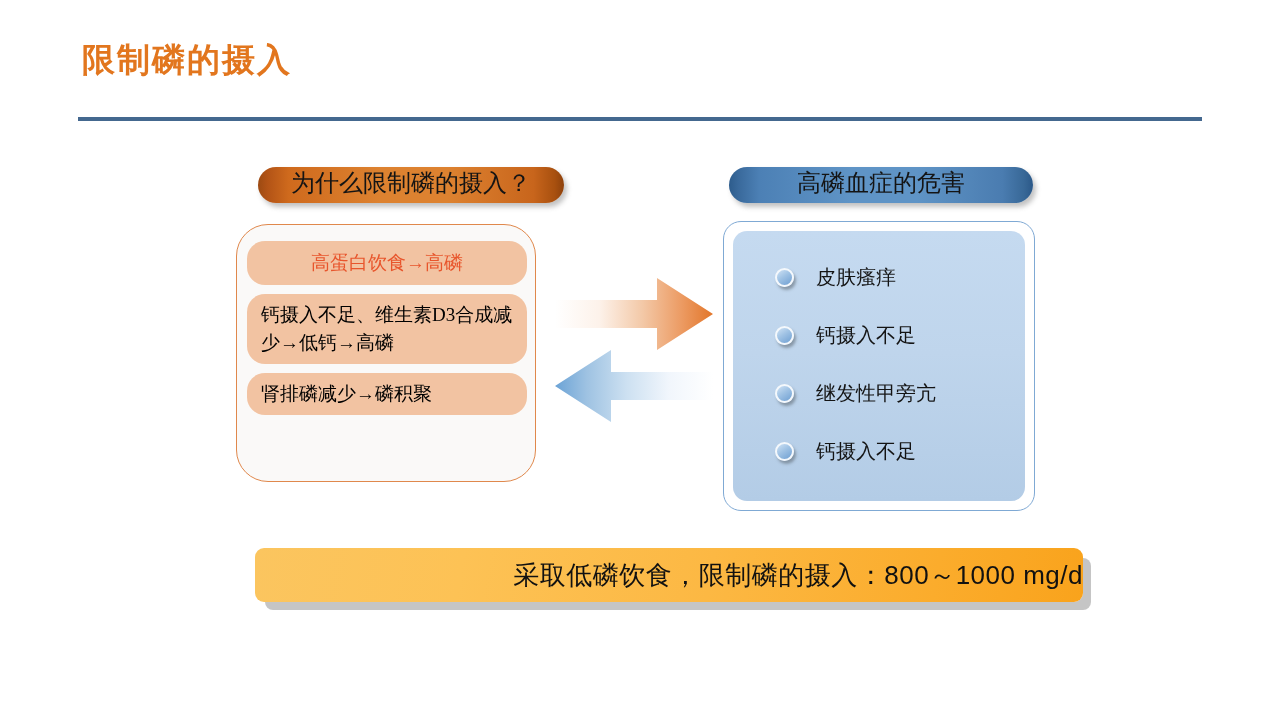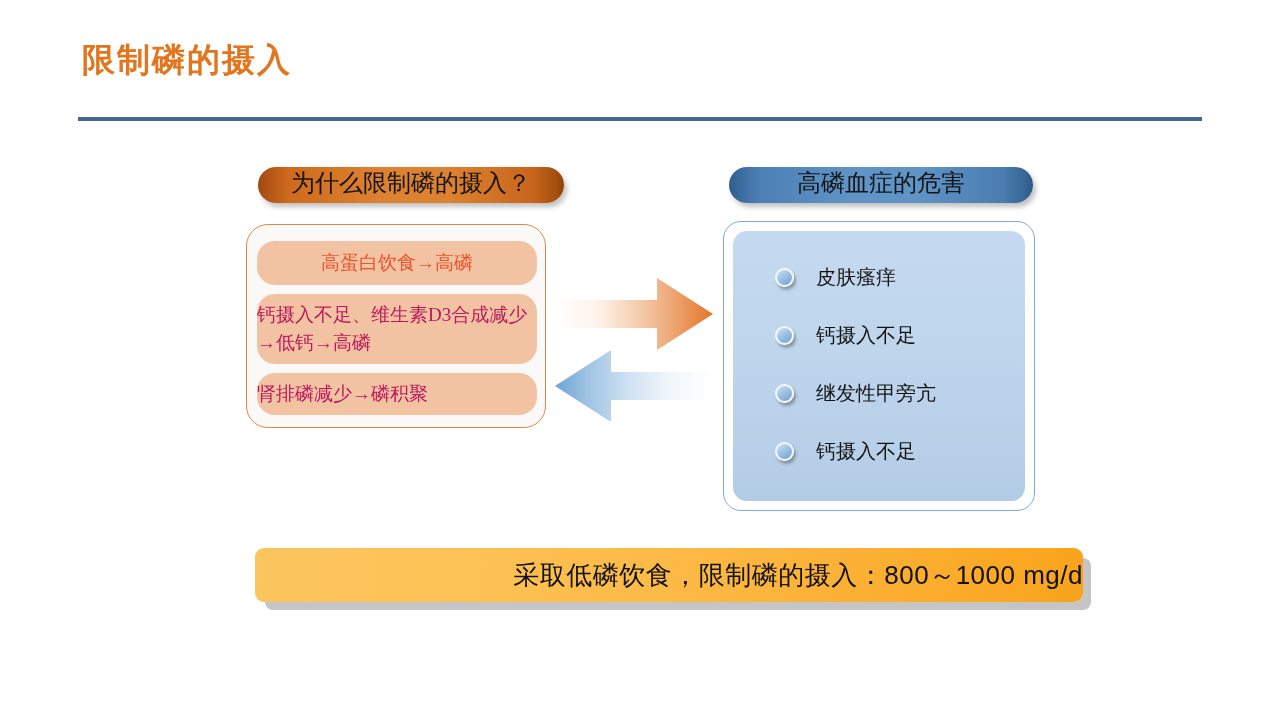--- a/index.html
+++ b/index.html
@@ -71,43 +71,43 @@
     width: 304px;
     background: linear-gradient(90deg,
         #2d5c8c 0%, #39699b 3%, #4c80b5 10%,
         #5f94c6 40%, #5f94c6 62%, #4a7cb0 90%,
         #386897 97%, #2b5888 100%);
   }
 
   
   .panel-left {
     position: absolute;
-    left: 246px;
+    left: 236px;
     top: 224px;
     width: 300px;
-    height: 204px;
+    height: 258px;
     box-sizing: border-box;
     border: 1.5px solid #E0884C;
-    border-radius: 22px;
+    border-radius: 32px;
     background: #FAF9F8;
   }
   .cause-list {
     position: absolute;
     left: 10px;
     top: 16px;
     width: 280px;
   }
   .cause-item {
     background: #F2C3A2;
     border-radius: 18px;
-    padding: 7px 0;
+    padding: 7px 14px;
     margin-bottom: 9px;
     font-size: 19px;
     line-height: 28px;
-    color: #be185d;
+    color: #000000;
     box-sizing: border-box;
   }
   .cause-item.highlight {
     color: #E8552C;
     text-align: center;
     padding: 8px 12px;
   }
 
   
   .panel-right {

